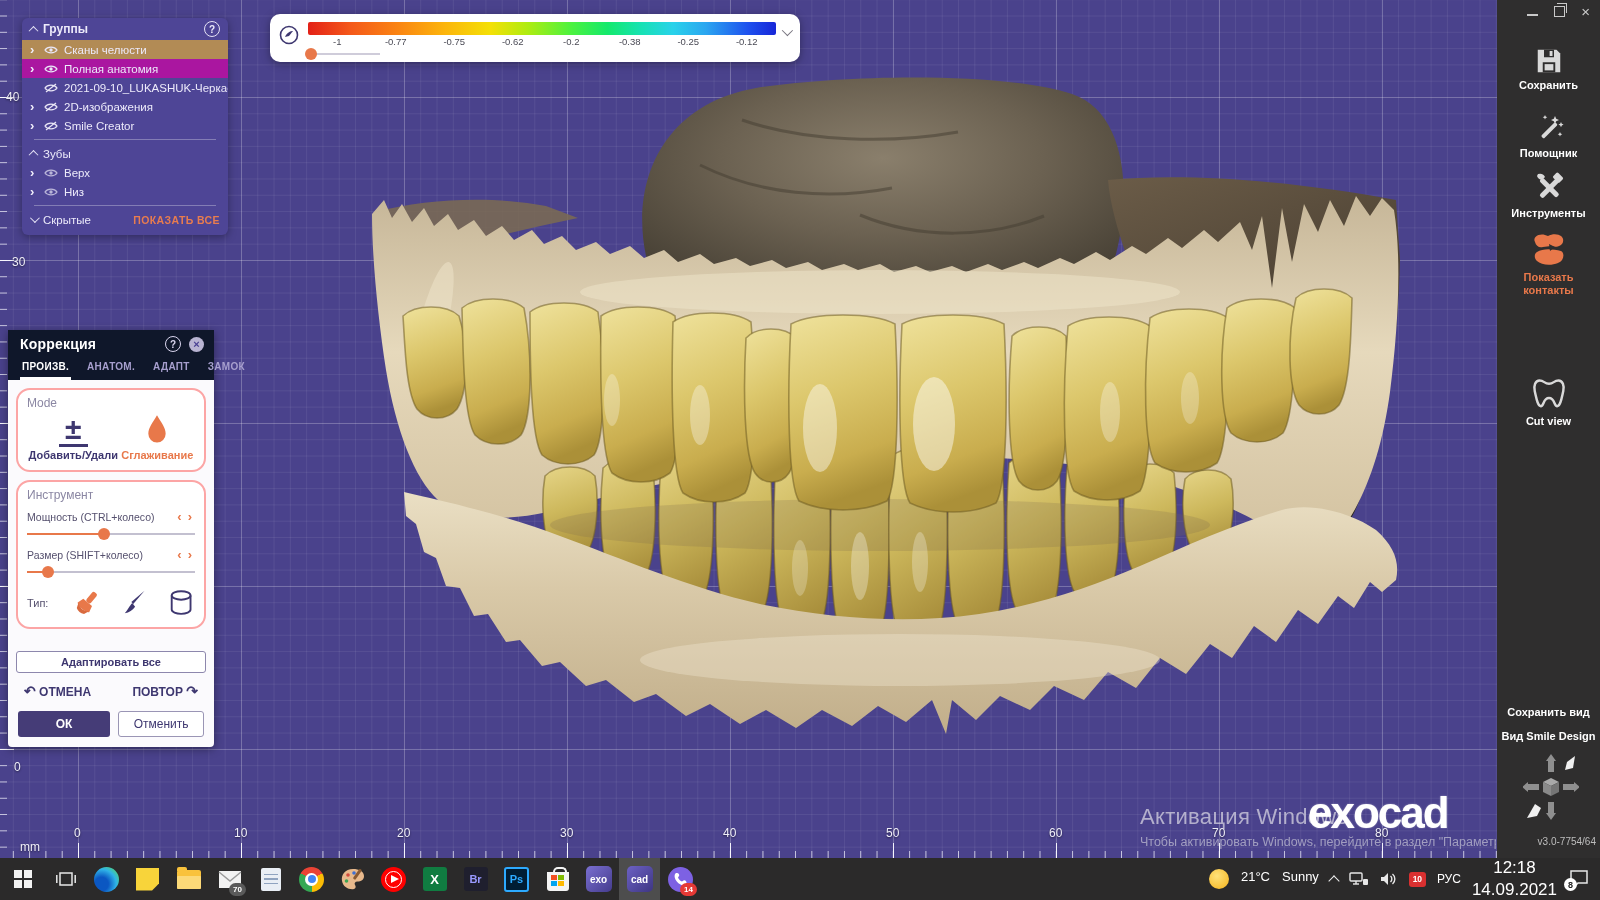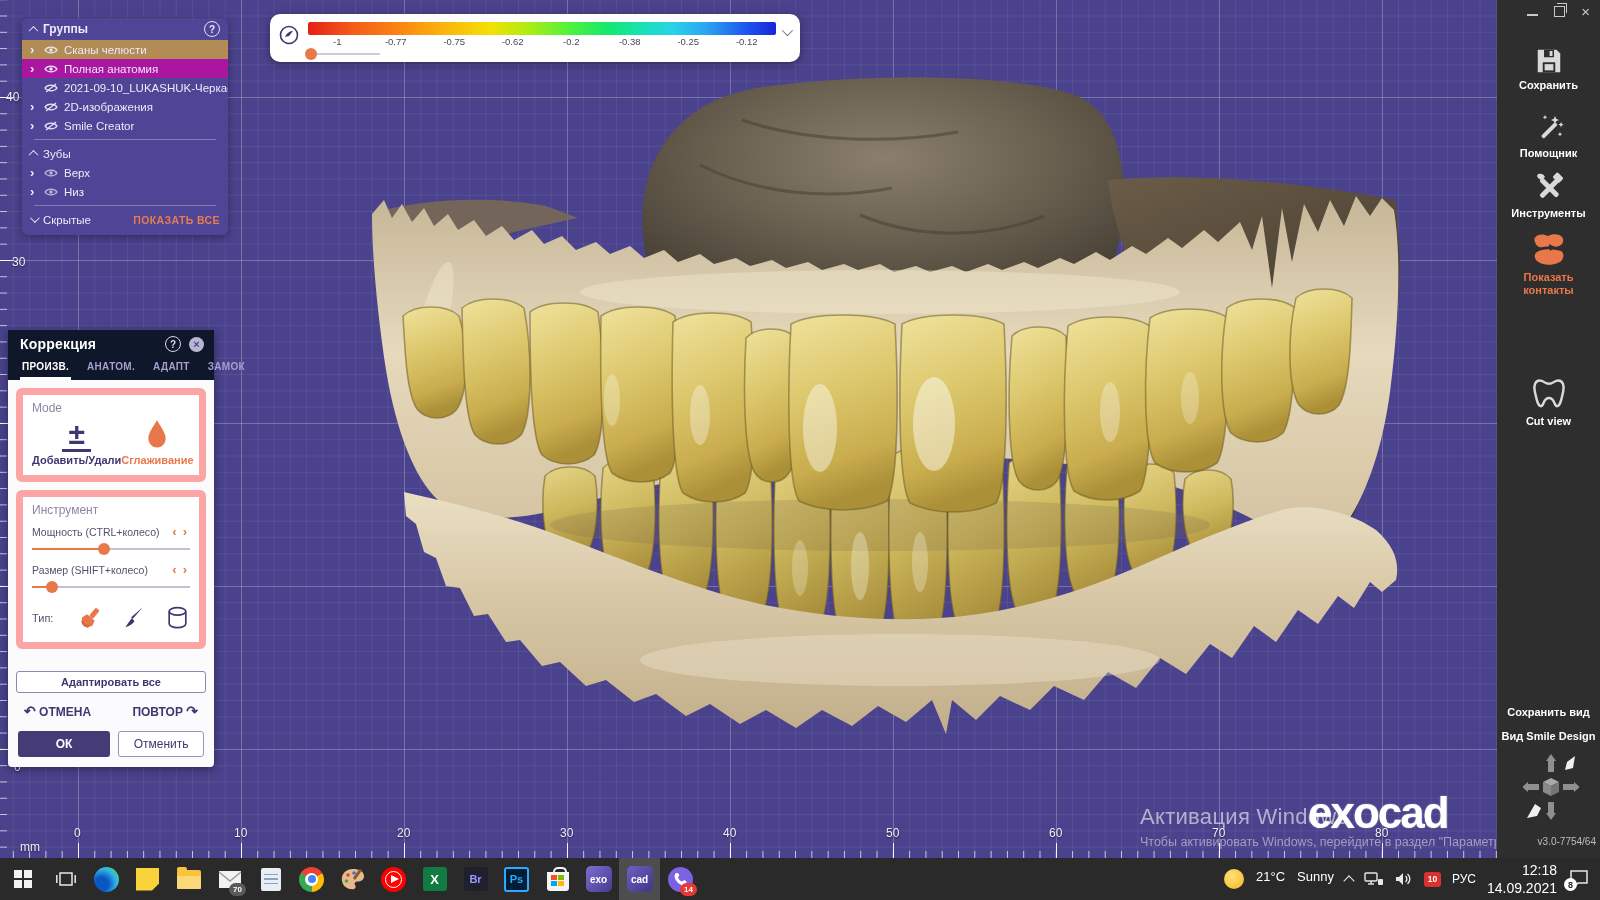--- a/index.html
+++ b/index.html
@@ -74,21 +74,21 @@
     box-shadow:0 2px 10px rgba(0,0,0,.4);font-size:11px;color:#3e3770;padding-bottom:10px}
   #corr-head{background:#0f172a;padding:6px 10px 0 12px;color:#fff}
   #corr-title-row{display:flex;align-items:center}
   #corr-title{font-size:14px;font-weight:bold;letter-spacing:.2px}
   #corr-head .help-circ{border-color:#d9d5ee;color:#d9d5ee}
   .closedot{margin-left:8px;width:15px;height:15px;border-radius:50%;background:#b9b4d2;color:#4a4192;
     font-size:11px;font-weight:bold;display:flex;align-items:center;justify-content:center;flex:0 0 auto}
   #corr-tabs{display:flex;gap:14px;margin-top:6px;padding-bottom:0}
   .ctab{font-size:10px;font-weight:bold;color:#a79fce;padding:3px 2px 5px;letter-spacing:.3px}
   .ctab.active{color:#fff;border-bottom:3px solid #fff}
-  .card{background:#fff;border:7px solid #fca5a5;border-radius:6px;margin:8px 8px 0;padding:6px 9px 9px}
+  .card{background:#fff;border:2px solid #fca5a5;border-radius:14px;margin:8px 8px 0;padding:6px 9px 9px}
   .card-label{color:#8b87a3;font-size:12px}
   #mode-btns{display:flex;justify-content:space-around;margin-top:4px}
   .mode-btn{display:flex;flex-direction:column;align-items:center;gap:2px}
   .pm-glyph{font-size:30px;font-weight:bold;color:#3e3770;line-height:30px;border-bottom:3px solid #3e3770;padding:0 6px}
   .mode-lbl{font-weight:bold;font-size:11px;white-space:nowrap}
   .mode-lbl.orange{color:#e8784a}
   .slider-row{display:flex;align-items:center;margin-top:7px}
   .slider-lbl{font-size:10.5px;color:#55506e;flex:1;white-space:nowrap}
   .stepper{color:#e8784a;font-weight:bold;font-size:13px;padding:0 3px}
   .hslider{position:relative;height:12px;margin-top:4px}
@@ -136,21 +136,21 @@
   .badge.red{background:#e53935}
   .circle24{width:25px;height:25px;border-radius:50%}
   .sq24{width:24px;height:24px;border-radius:3px;display:flex;align-items:center;justify-content:center;font-weight:bold}
   #tray{margin-left:auto;display:flex;align-items:center;gap:11px;padding-right:10px;color:#fff}
   #weather{display:flex;gap:12px;font-size:13px}
   .sun{width:20px;height:20px;border-radius:50%;background:radial-gradient(circle at 40% 35%,#ffe27a,#f6b31b)}
   .tray-chev{width:7px;height:7px;border-right:1.6px solid #eee;border-bottom:1.6px solid #eee;transform:rotate(-135deg);margin-top:3px}
   .alert10{width:17px;height:15px;background:#d93030;border-radius:3px;color:#fff;font-size:8.5px;font-weight:bold;
     display:flex;align-items:center;justify-content:center}
   #lang{font-size:12px}
-  #clock{font-size:14px;text-align:right;line-height:1.3}
+  #clock{font-size:17px;text-align:center;line-height:1.3}
   #notif{position:relative;width:22px;height:20px}
   #notif .nb{position:absolute;left:-4px;bottom:-2px;width:13px;height:13px;border-radius:50%;background:#fff;
     color:#222;font-size:9px;font-weight:bold;display:flex;align-items:center;justify-content:center}
 </style>
 </head>
 <body>
 
 <div id="canvas">
 
   <svg id="model-svg" width="1497" height="858" viewBox="0 0 1497 858">

